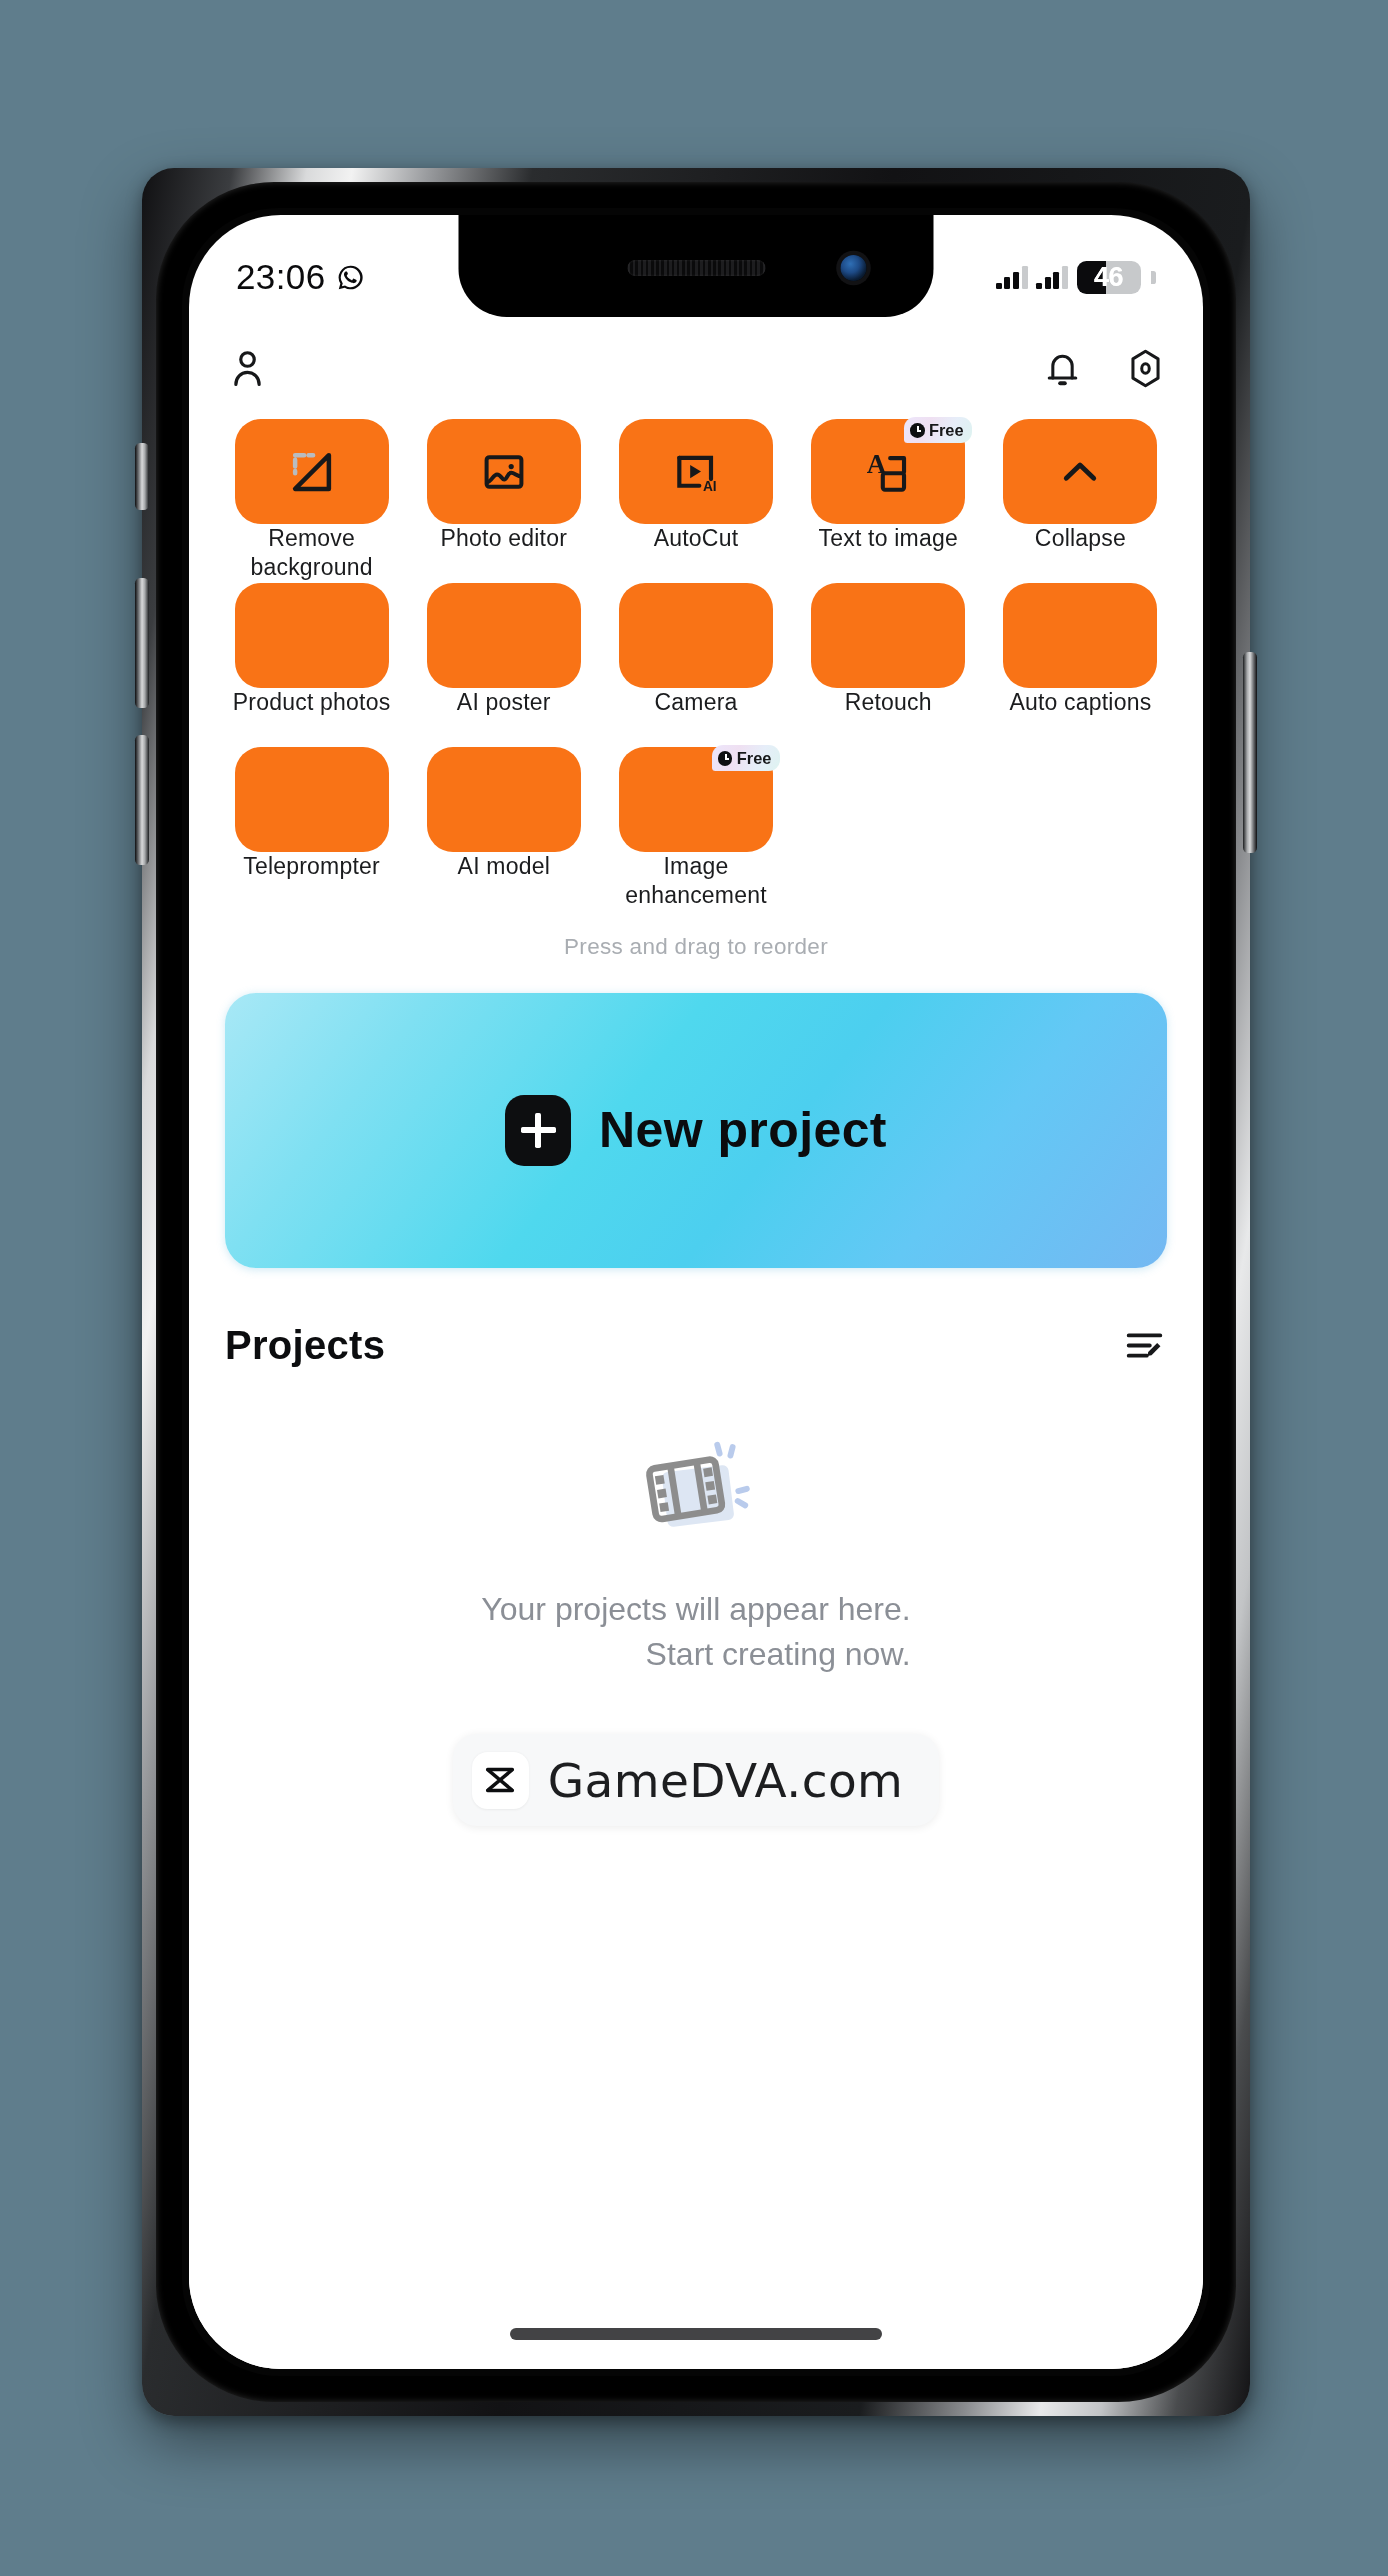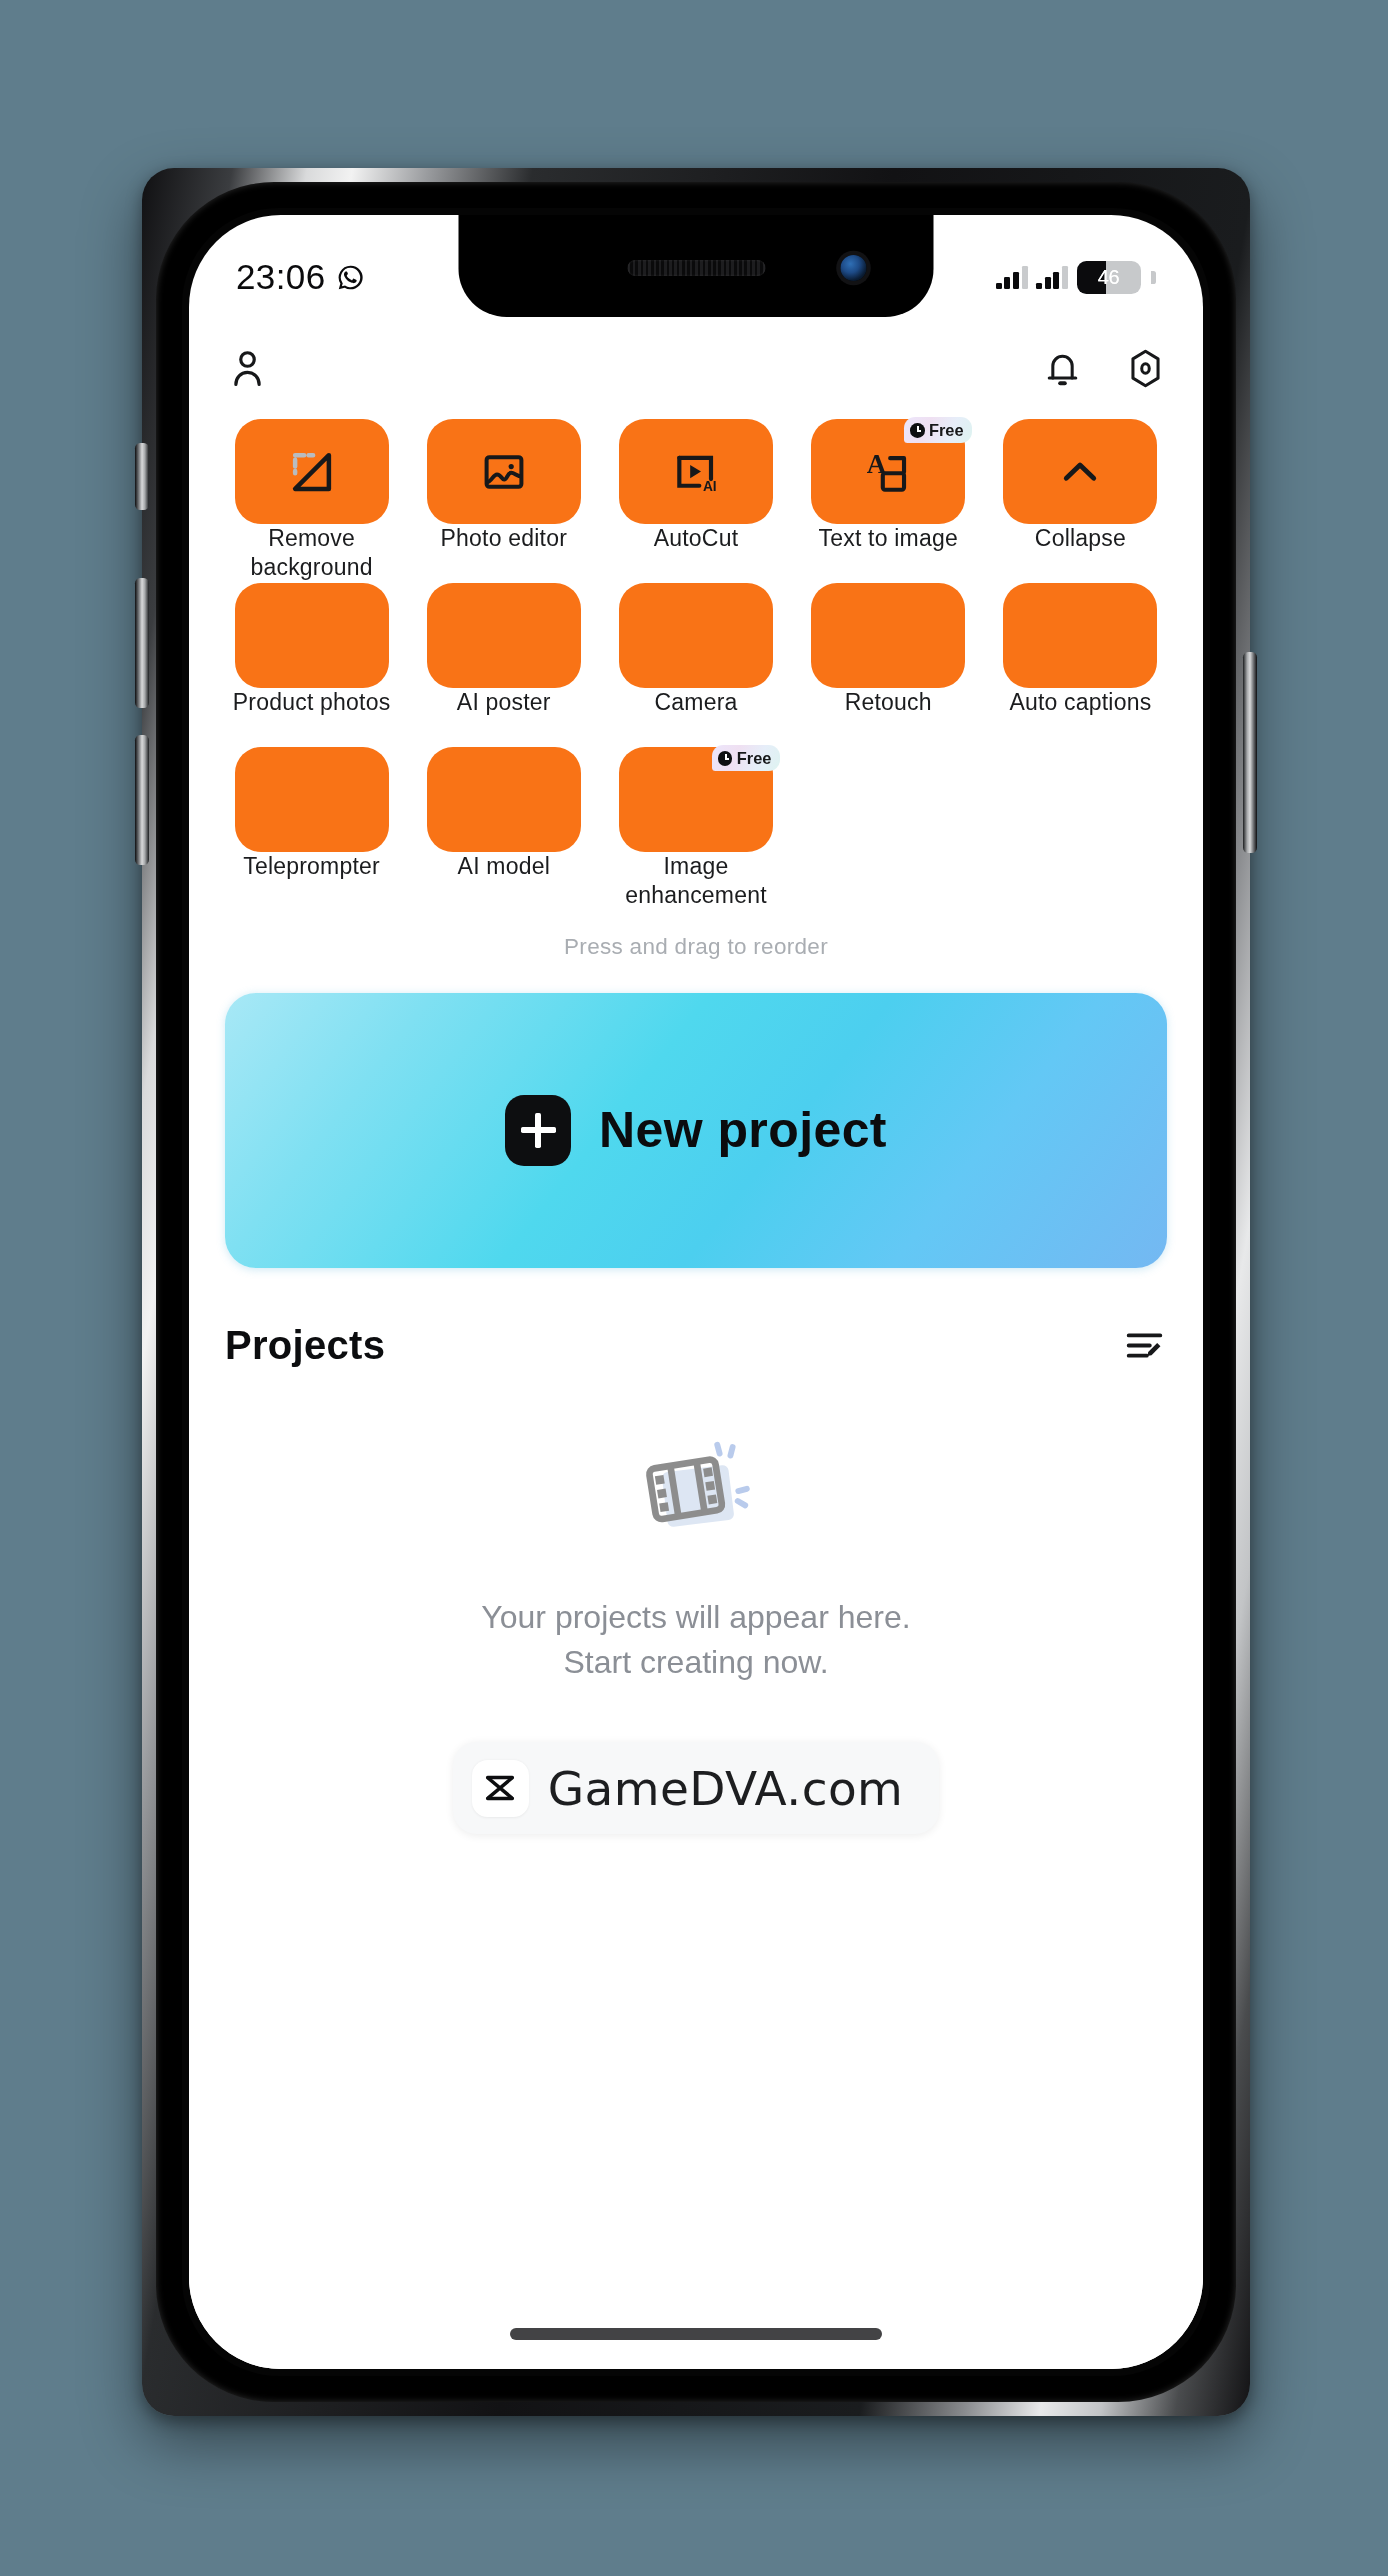--- a/index.html
+++ b/index.html
@@ -84,21 +84,21 @@
   .sig { display:flex; align-items:flex-end; gap:2.6px; height:22.5px; }
   .sig i { display:block; width:6px; background:#0b0b0d; border-radius:1.3px; }
   .sig i:nth-child(1){height:6px;} .sig i:nth-child(2){height:11.2px;}
   .sig i:nth-child(3){height:16.4px;} .sig i:nth-child(4){height:22.5px;background:#c9cbcd;}
   .batt {
     position:relative; width:64px; height:33px; border-radius:9.5px;
     background:#c7c9cb; overflow:hidden;
     display:flex; align-items:center; justify-content:center;
   }
   .batt-fill { position:absolute; left:0; top:0; bottom:0; width:52%; background:#0b0b0d; }
-  .batt-num { position:relative; z-index:2; font-size:20px; font-weight:400;
+  .batt-num { position:relative; z-index:2; font-size:27px; font-weight:700;
     color:#fff; font-family:"Liberation Sans", sans-serif; letter-spacing:-0.4px;
     background:linear-gradient(90deg,#fff 0 58%, #f0f0f0 58% 100%);
     -webkit-background-clip:text; background-clip:text;
     mix-blend-mode:normal; }
   .batt-cap { width:5.2px; height:13px; background:#c7c9cb; border-radius:0 2.6px 2.6px 0; margin-left:1.7px;}
 
   
   .app {
     position:absolute; top:102px; left:0; right:0; bottom:0;
     background:#fff; padding:0 36px;
@@ -187,21 +187,21 @@
   .proj-title {
     font-size:40px; font-weight:700; color:#0c0d0f;
     font-family:"Liberation Sans", sans-serif; letter-spacing:0.3px;
   }
 
   .empty {
     display:flex; flex-direction:column; align-items:center;
     margin-top:61px;
   }
   .empty-text {
-    margin-top:40px; text-align:center;
+    margin-top:32px; text-align:right;
     font-size:32px; line-height:1.42; color:#8b8f96;
     font-family:"Liberation Sans", sans-serif;
   }
 
   .watermark {
     margin:57px auto 0; width:fit-content;
     display:flex; align-items:center; gap:19px;
     padding:17.3px 36px 17.3px 19px;
     background:#f7f8f9; border-radius:24px;
     box-shadow:0 1.7px 8.6px rgba(0,0,0,.07);

